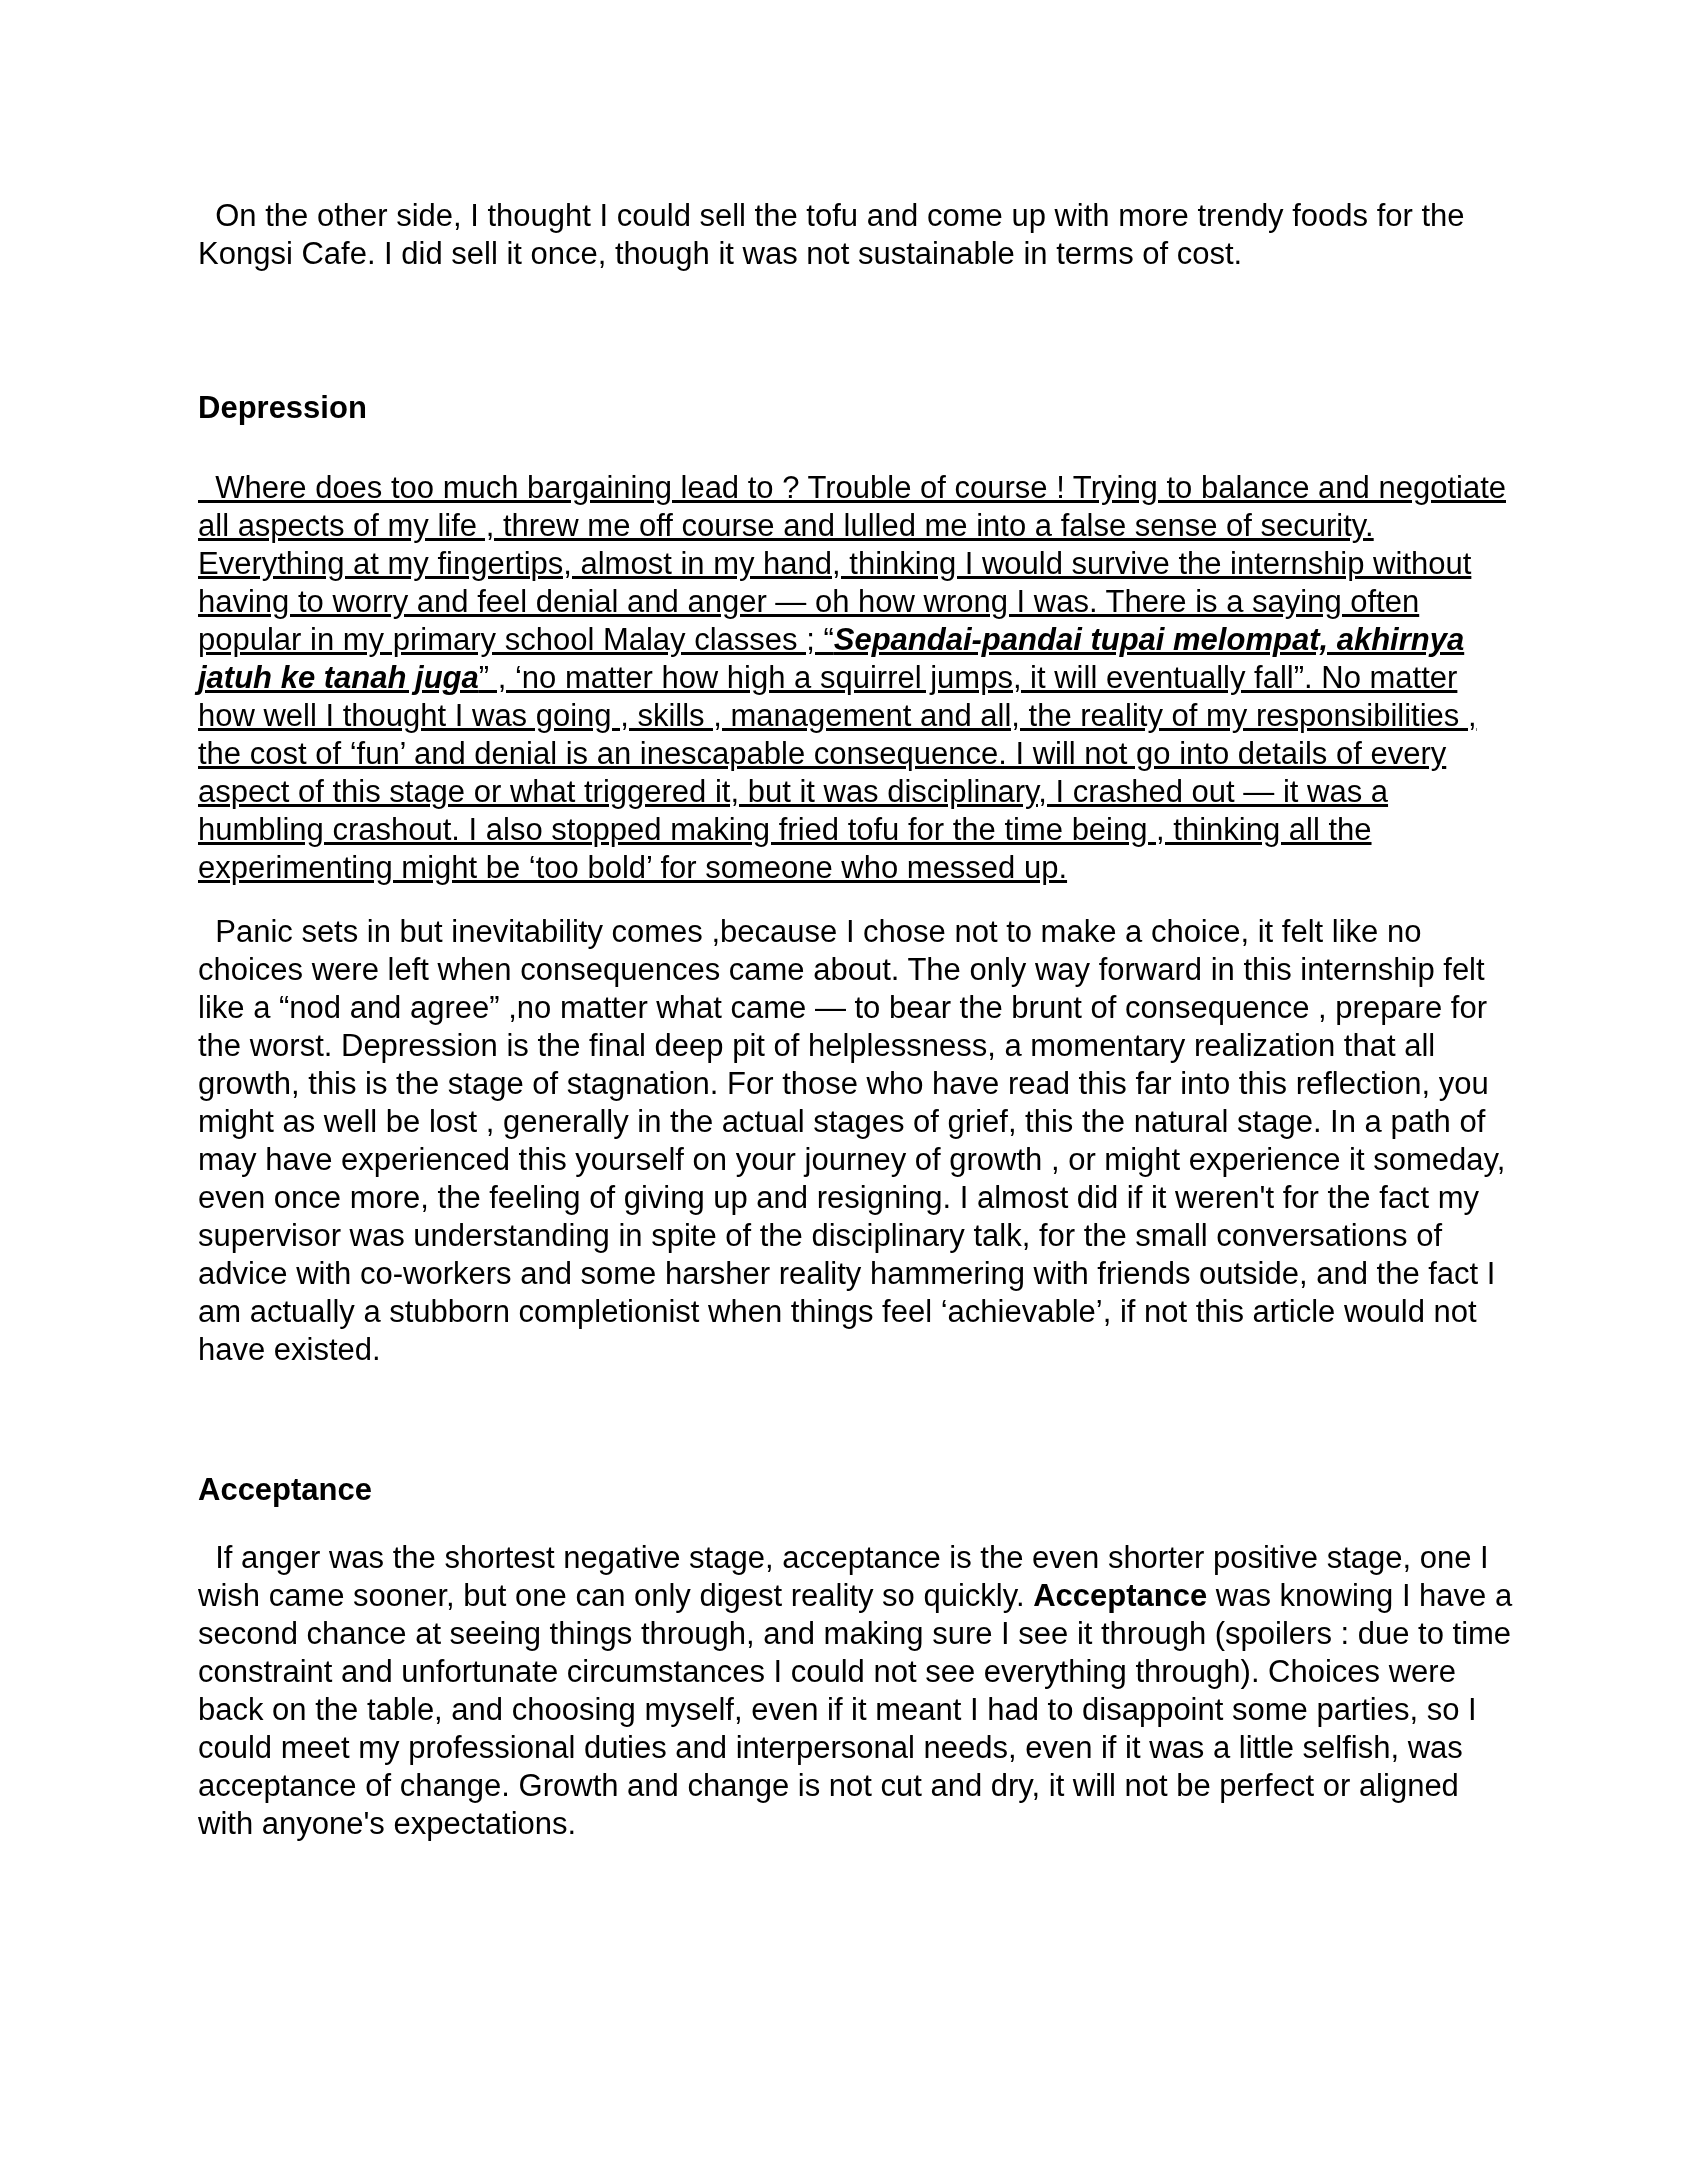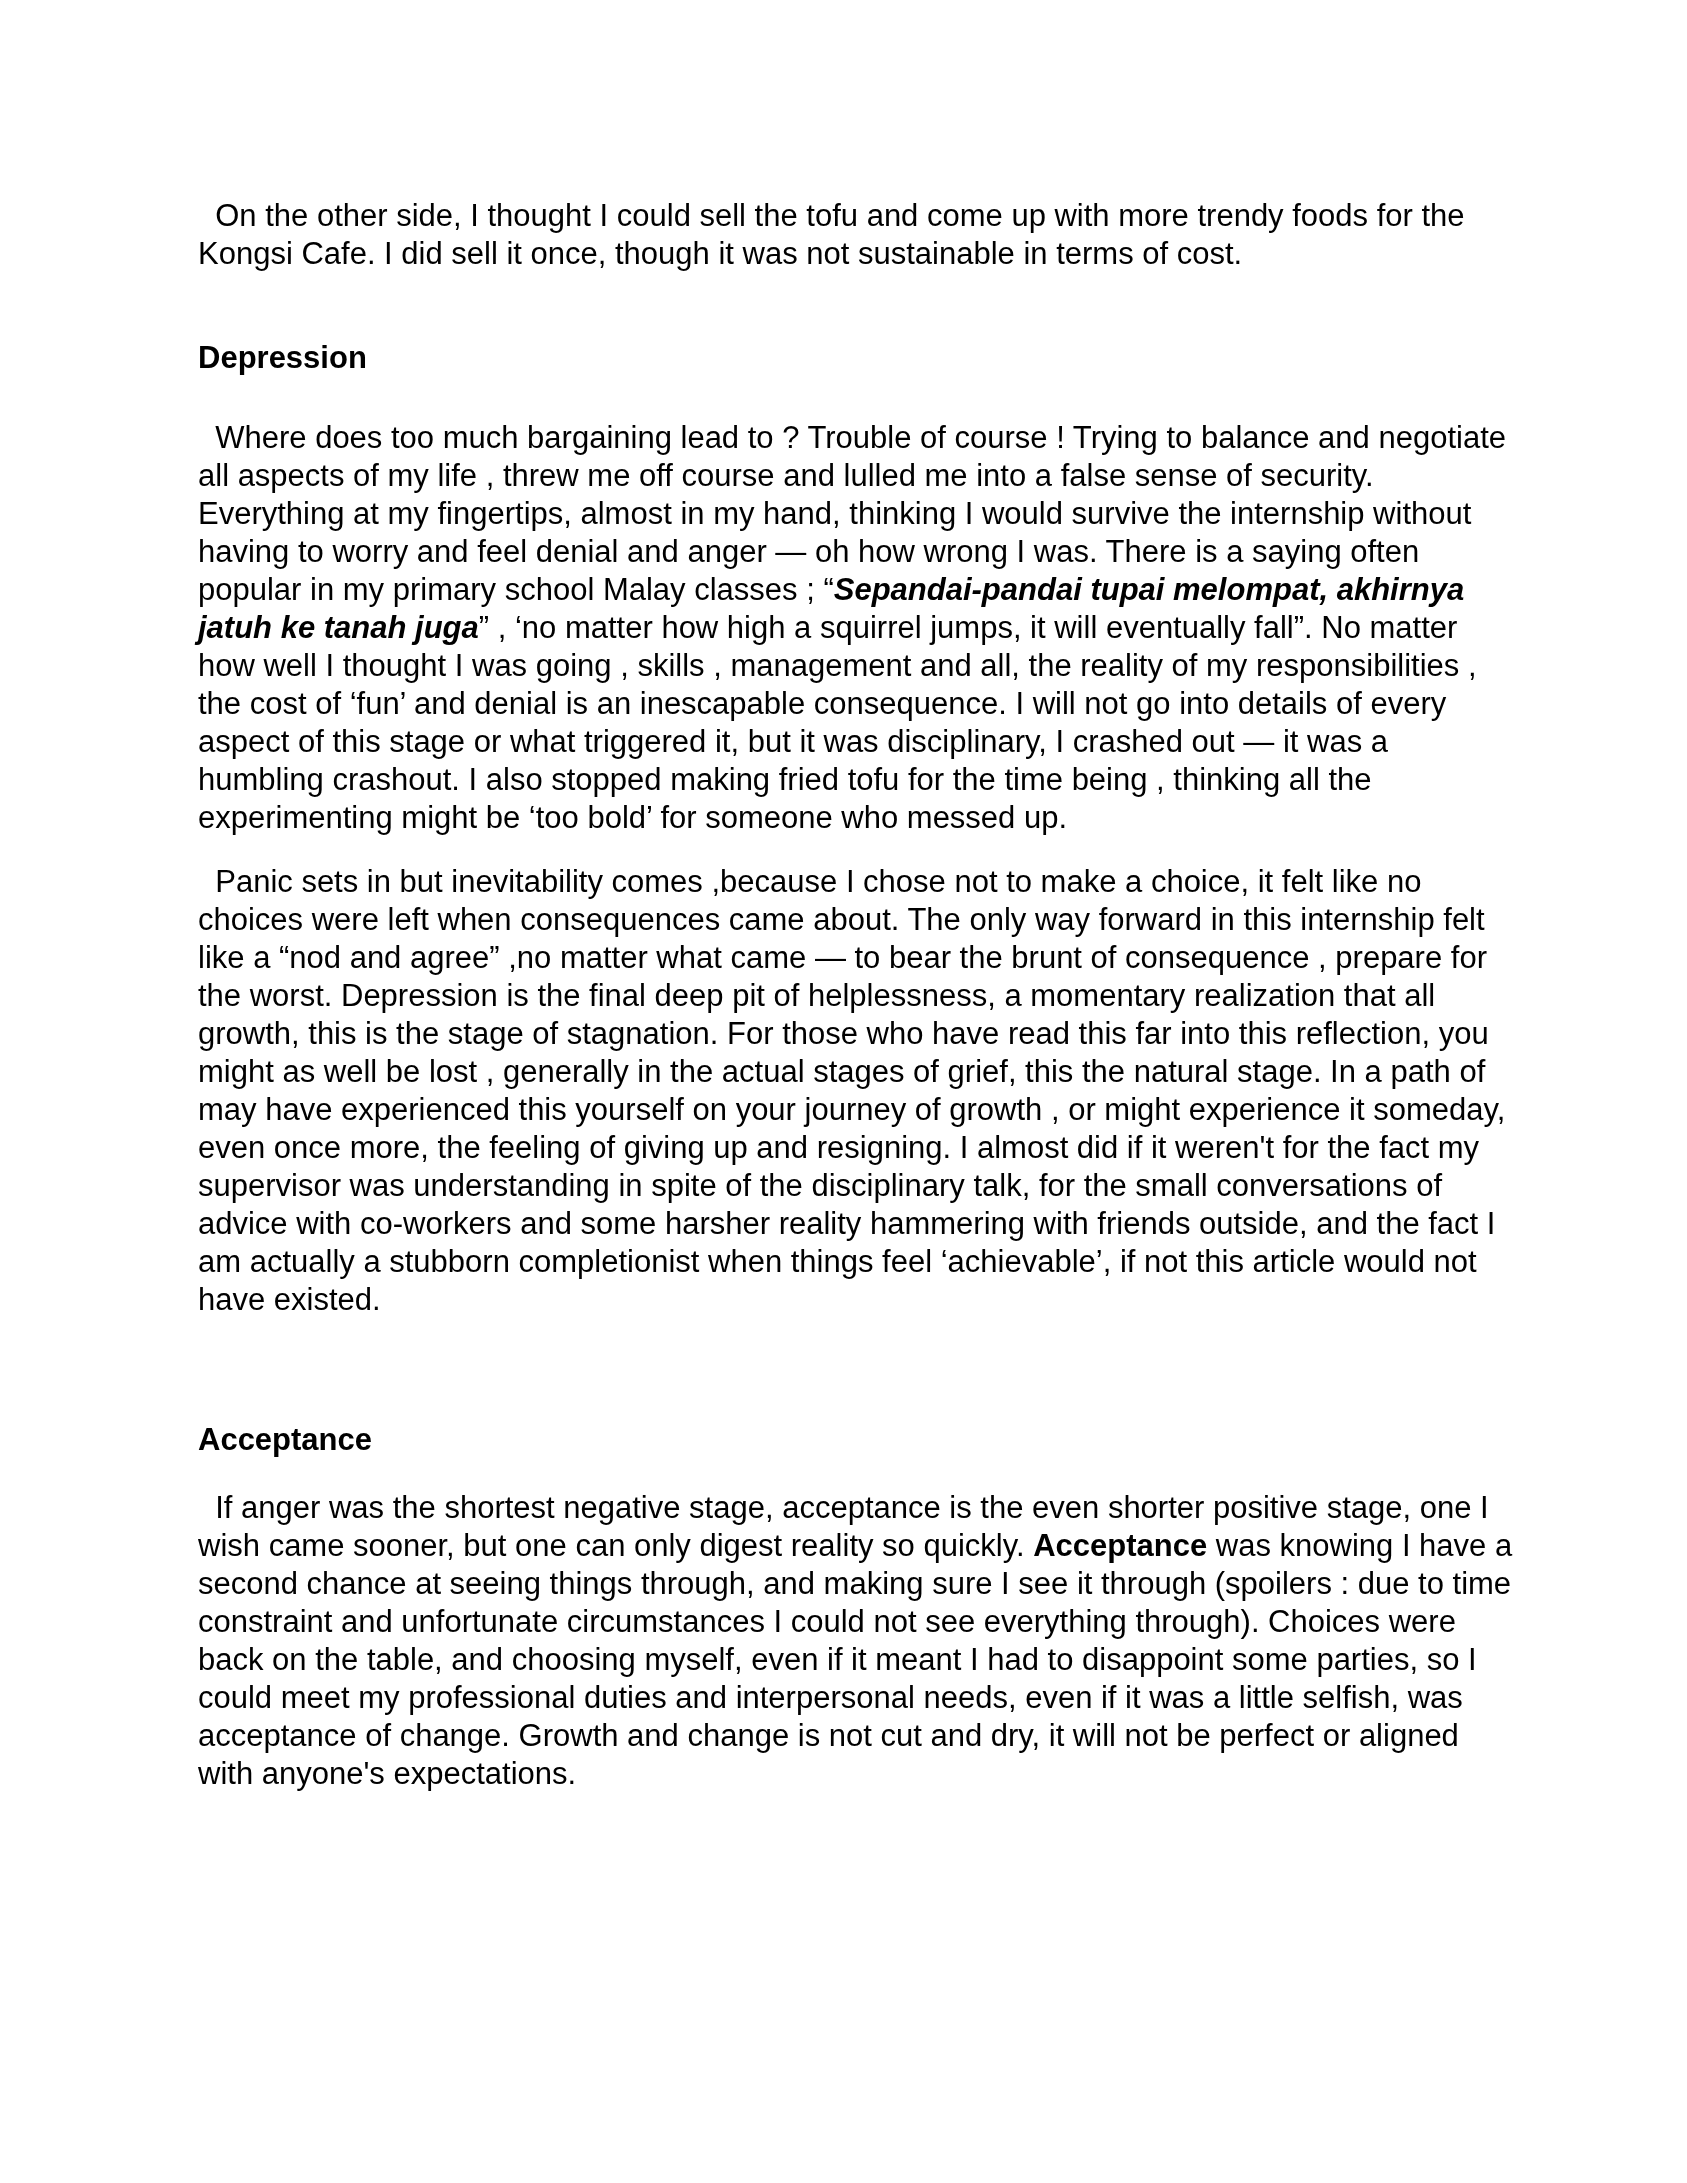--- a/index.html
+++ b/index.html
@@ -27,22 +27,22 @@
     line-height: 38px;
     font-weight: normal;
     font-style: normal;
   }
   .heading .line {
     font-weight: bold;
   }
   .b { font-weight: bold; }
   .i { font-style: italic; }
   
-  .block-1 { margin-top: 66px; }  
-  .block-2 { margin-top: 42px; }   
+  .block-1 { margin-top: 116px; }  
+  .block-2 { margin-top: 42px; text-decoration: underline; }   
   .block-3 { margin-top: 26px; }   
   .block-4 { margin-top: 102px; }  
   .block-5 { margin-top: 30px; }   
 </style>
 </head>
 <body>
 
 <div class="page" style="background: rgb(255, 255, 255); color: rgb(0, 0, 0);">
     <div class="block block-0 para">
       <div class="line"><span class="">  On the other side, I thought I could sell the tofu and come up with more trendy foods for the</span></div>

